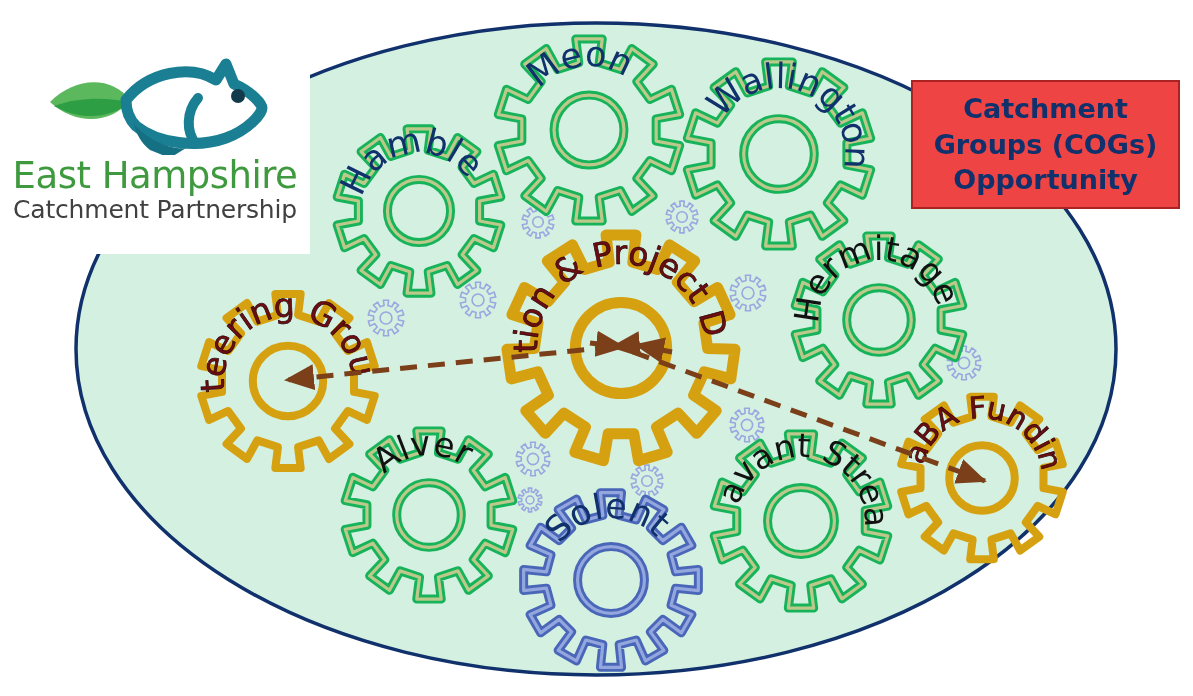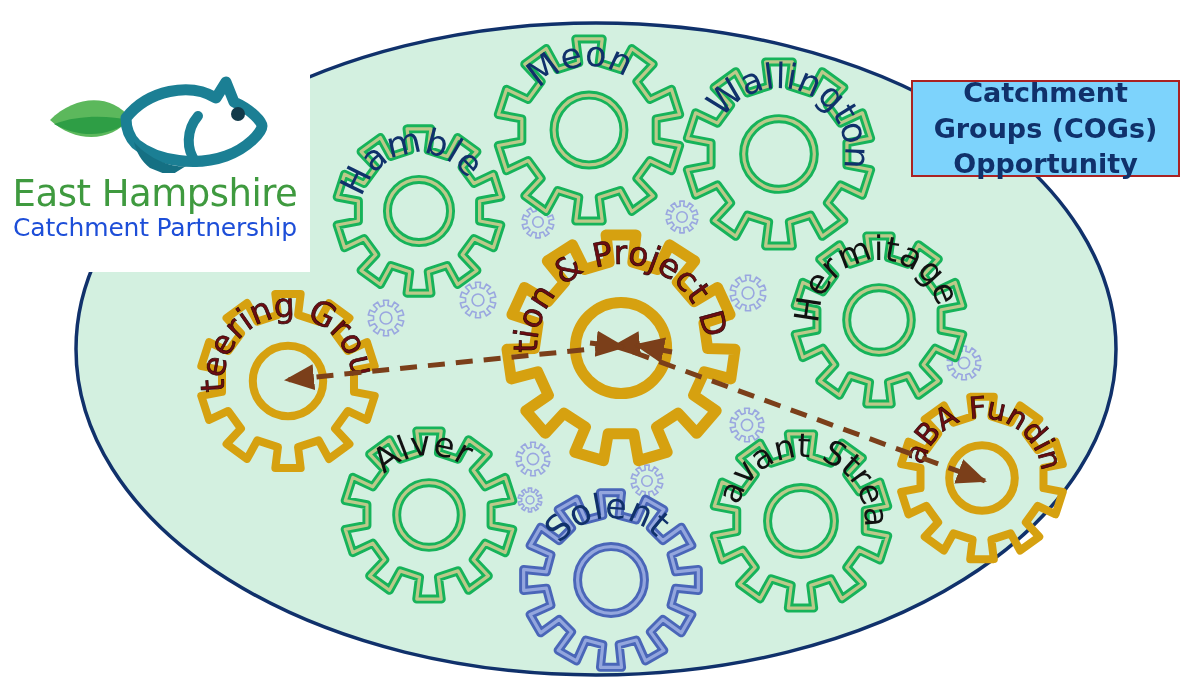--- a/index.html
+++ b/index.html
@@ -1,28 +1,28 @@
 <!DOCTYPE html>
 <html><head>
 <meta charset="utf-8">
 <style>
   html,body{margin:0;padding:0;background:#ffffff;}
   body{width:1193px;height:696px;overflow:hidden;font-family:"Liberation Sans",sans-serif;}
   #stage{position:relative;width:1193px;height:696px;background:#ffffff;}
   svg#scene{position:absolute;left:0;top:0;width:1193px;height:696px;}
 
   
-  #logo-card{position:absolute;left:0px;top:64px;width:310px;height:208px;background:#ffffff;
+  #logo-card{position:absolute;left:0px;top:46px;width:310px;height:208px;background:#ffffff;
              display:flex;flex-direction:column;align-items:center;justify-content:flex-start;text-align:center;}
   #logo-fish{width:250px;height:105px;margin-top:4px;}
   #logo-line1{font-family:"DejaVu Sans",sans-serif;font-size:37px;color:#3f9a3f;line-height:1;margin-top:2px;letter-spacing:-0.5px;}
-  #logo-line2{font-family:"DejaVu Sans",sans-serif;font-size:25px;color:#1d4ed8;line-height:1.15;margin-top:2px;letter-spacing:-0.2px;}
+  #logo-line2{font-family:"DejaVu Sans",sans-serif;font-size:25px;color:#404040;line-height:1.15;margin-top:2px;letter-spacing:-0.2px;}
 
   
-  #title-box{position:absolute;left:911px;top:80px;width:269px;height:97px;background:#7dd3fc;
+  #title-box{position:absolute;left:911px;top:80px;width:269px;height:129px;background:#ef4444;
              border:2px solid #aa2222;box-sizing:border-box;
              display:flex;flex-direction:column;align-items:center;justify-content:center;}
   #title-box div{font-family:"DejaVu Sans",sans-serif;font-weight:bold;font-size:27px;color:#10316b;line-height:1.33;white-space:nowrap;}
 </style>
 </head>
 <body>
 
 <div id="stage">
 
   <svg id="scene" viewBox="0 0 1193 696">

